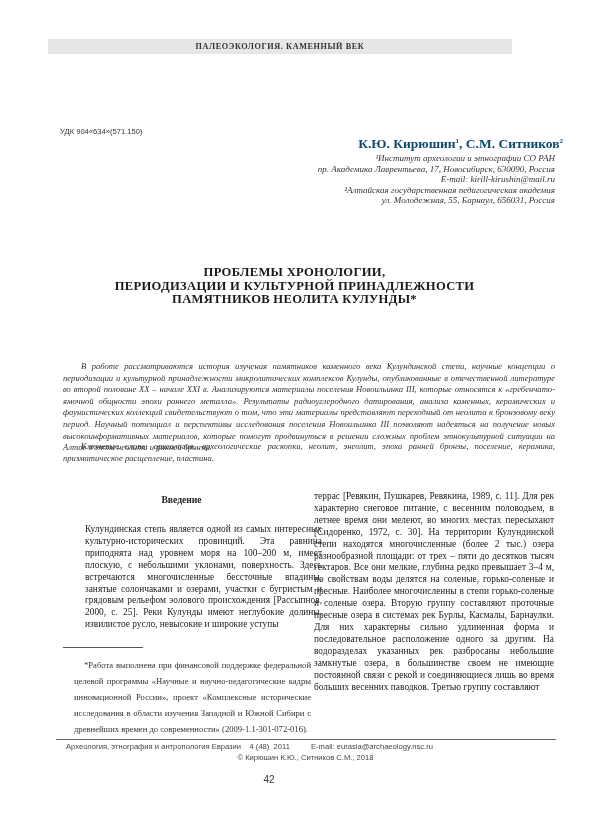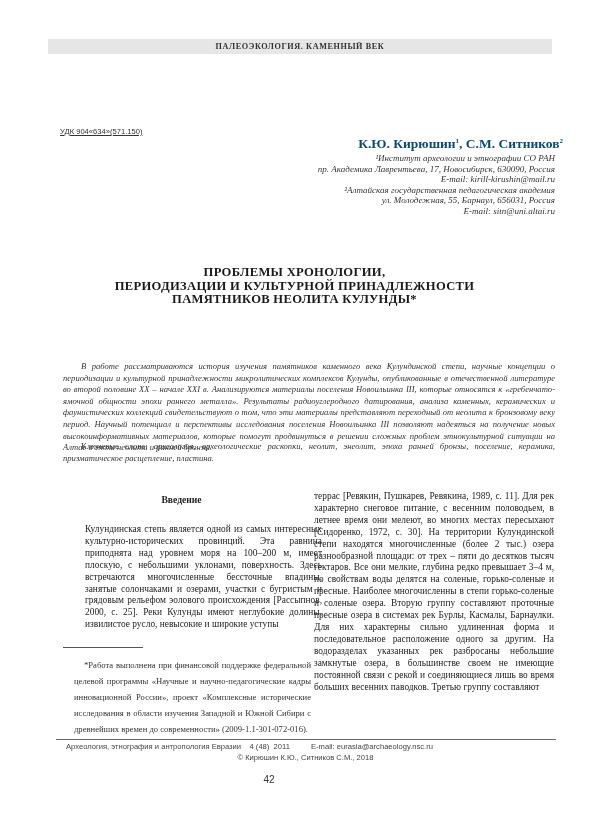--- a/index.html
+++ b/index.html
@@ -1,21 +1,21 @@
 <!DOCTYPE html>
 <html><head>
 <meta charset="utf-8">
 <style>
   html, body { margin:0; padding:0; background:#ffffff; }
   body { width:611px; height:820px; position:relative; overflow:hidden; color:#222; font-family:"Liberation Serif", serif; }
   .abs { position:absolute; }
   .band { left:48px; top:39px; width:424px; height:15px; background:#e6e6e6; text-align:center;
           font-size:8.2px; letter-spacing:0.6px; line-height:15px; color:#333; font-weight:bold; }
-  .band { width:504px; }
-  .udk { left:60px; top:127px; font-family:"Liberation Sans", sans-serif; font-size:7.6px; color:#333;text-decoration:underline; }
+  .band { width:464px; }
+  .udk { left:60px; top:127px; font-family:"Liberation Sans", sans-serif; font-size:7.6px; color:#333; }
   .authors { right:48px; top:136px; text-align:right; font-size:13.5px; font-weight:bold; color:#0c4a6e; }
   .authors sup { font-size:7px; }
   .affil { right:56px; top:153px; text-align:right; font-style:italic; font-size:9px; line-height:10.5px; color:#333; }
   .affil div { white-space:nowrap; }
   .title { left:0; width:589px; top:266px; text-align:center; font-weight:bold; font-size:12.6px; line-height:13.5px; letter-spacing:0.3px; color:#1a1a1a; }
   .abstract { left:63px; width:492px; top:345px; font-style:italic; font-size:8.6px; line-height:11.6px; text-align:justify; text-indent:18px; color:#333;margin-top:16px; }
   .keywords { left:63px; width:492px; top:440px; font-size:8.6px; line-height:12px; text-align:justify; text-indent:18px; color:#333; }
   .keywords .kw { font-style:italic; }
   .col { font-size:9.4px; line-height:11.9px; text-align:justify; color:#222; }
   .col-left { left:45px; width:237px;margin-left:40px; }
@@ -39,21 +39,20 @@
 <div class="abs authors">
   <span>К.Ю. Кирюшин</span><sup>1</sup><span>, </span><span>С.М. Ситников</span><sup>2</sup>
 </div>
 
 <div class="abs affil">
   <div>¹Институт археологии и этнографии СО РАН</div>
   <div>пр. Академика Лаврентьева, 17, Новосибирск, 630090, Россия</div>
   <div>E-mail: kirill-kirushin@mail.ru</div>
   <div>²Алтайская государственная педагогическая академия</div>
   <div>ул. Молодежная, 55, Барнаул, 656031, Россия</div>
-  <div>E-mail: sitn@uni.altai.ru</div>
 </div>
 
 <div class="abs title">
   <div>ПРОБЛЕМЫ ХРОНОЛОГИИ,</div>
   <div>ПЕРИОДИЗАЦИИ И КУЛЬТУРНОЙ ПРИНАДЛЕЖНОСТИ</div>
   <div>ПАМЯТНИКОВ НЕОЛИТА КУЛУНДЫ*</div>
 </div>
 
 <div class="abs abstract">В работе рассматриваются история изучения памятников каменного века Кулундинской степи, научные концепции о периодизации и культурной принадлежности микролитических комплексов Кулунды, опубликованные в отечественной литературе во второй половине XX – начале XXI в. Анализируются материалы поселения Новоильинка III, которые относятся к «гребенчато-ямочной общности эпохи раннего металла». Результаты радиоуглеродного датирования, анализа каменных, керамических и фаунистических коллекций свидетельствуют о том, что эти материалы представляют переходный от неолита к бронзовому веку период. Научный потенциал и перспективы исследования поселения Новоильинка III позволяют надеяться на получение новых высокоинформативных материалов, которые помогут продвинуться в решении сложных проблем этнокультурной ситуации на Алтае в эпохи неолита и ранней бронзы.</div>
 

